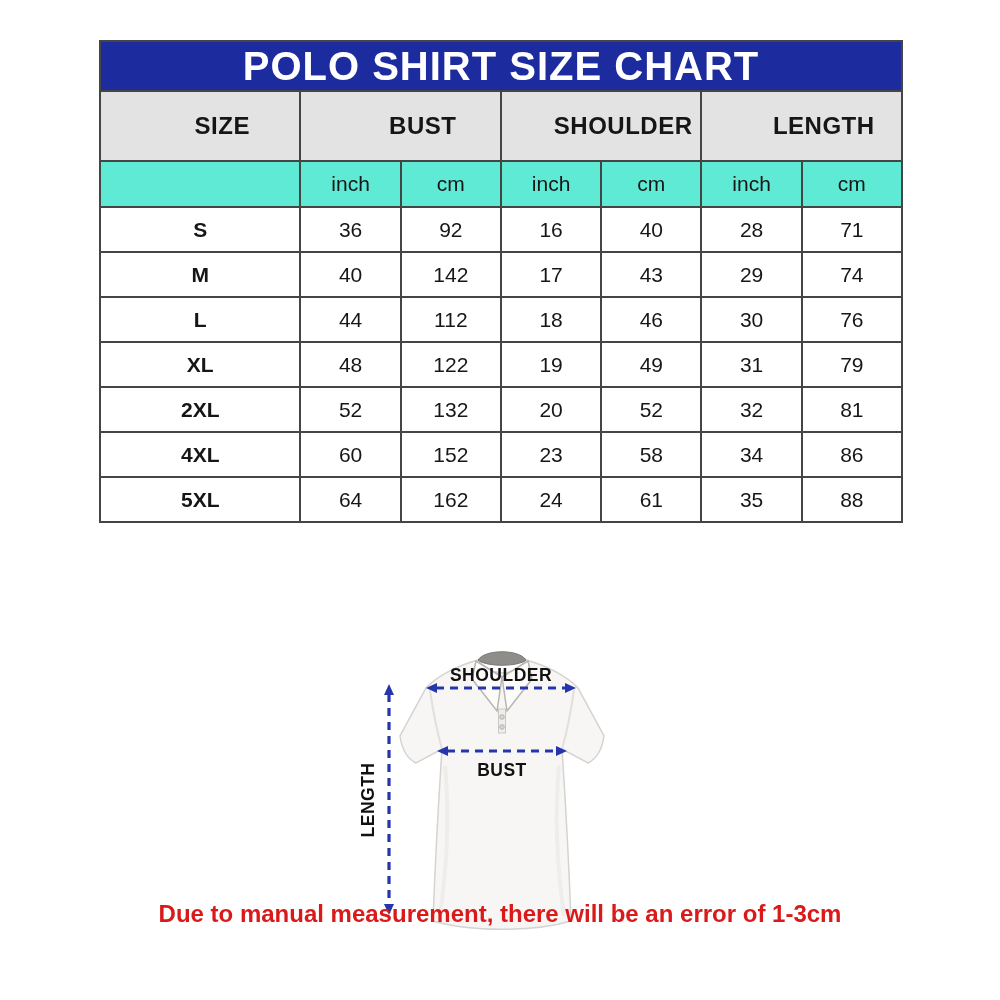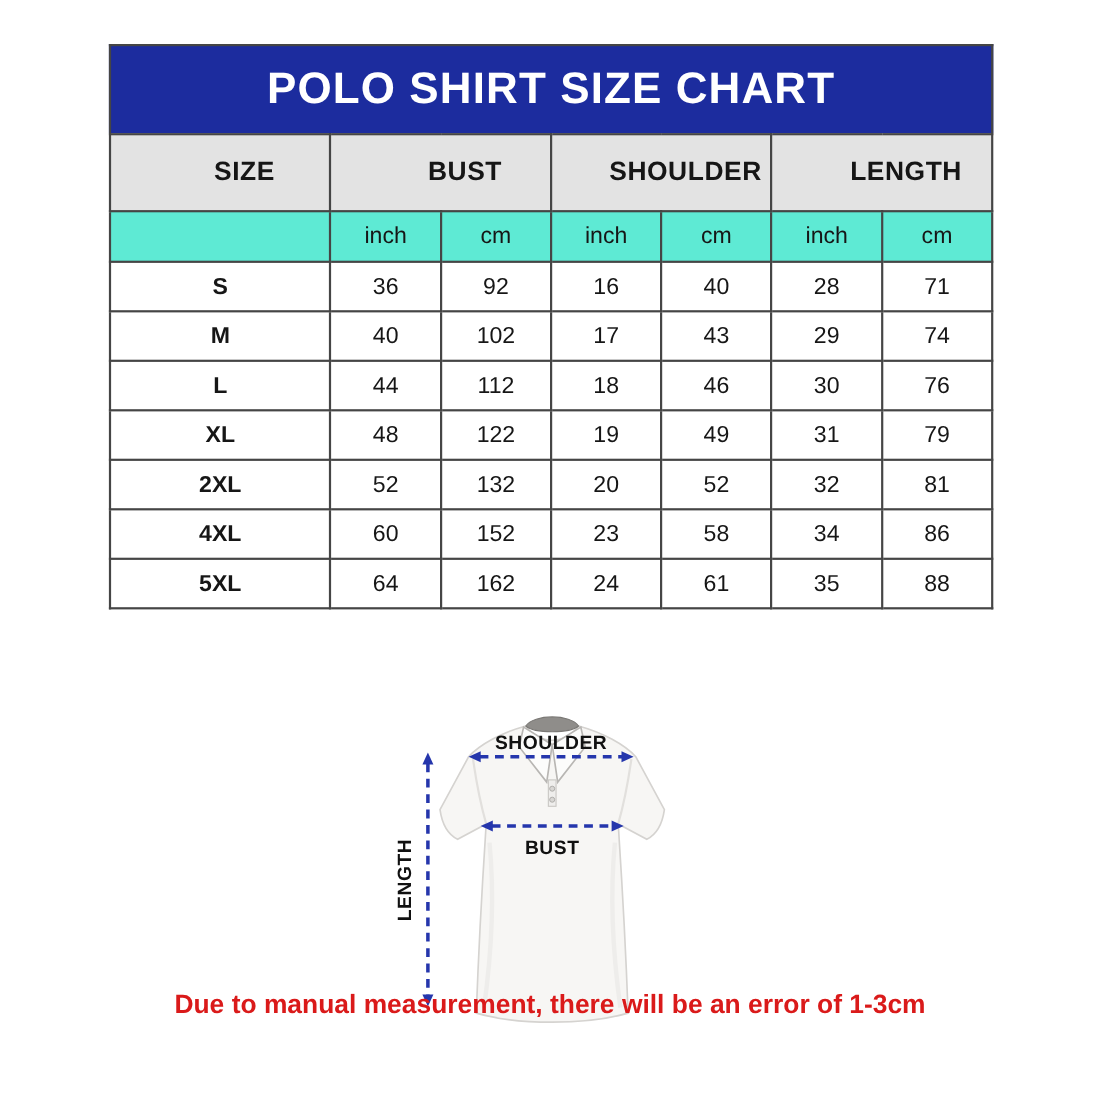--- a/index.html
+++ b/index.html
@@ -18,21 +18,21 @@
 
   
   .chart-wrap {
     position: absolute;
     left: 99px;
     top: 40px;
     width: 804px;
   }
   .title-bar {
     box-sizing: border-box;
-    height: 81px;
+    height: 50px;
     background: #1c2c9e;
     border: 2px solid #454545;
     border-bottom: none;
     display: flex;
     align-items: center;
     justify-content: center;
     color: #ffffff;
     font-size: 40px;
     font-weight: bold;
     letter-spacing: 1px;
@@ -153,21 +153,21 @@
           <td>36</td>
           <td>92</td>
           <td>16</td>
           <td>40</td>
           <td>28</td>
           <td>71</td>
         </tr>
         <tr class="data-row">
           <th>M</th>
           <td>40</td>
-          <td>102</td>
+          <td>142</td>
           <td>17</td>
           <td>43</td>
           <td>29</td>
           <td>74</td>
         </tr>
         <tr class="data-row">
           <th>L</th>
           <td>44</td>
           <td>112</td>
           <td>18</td>

